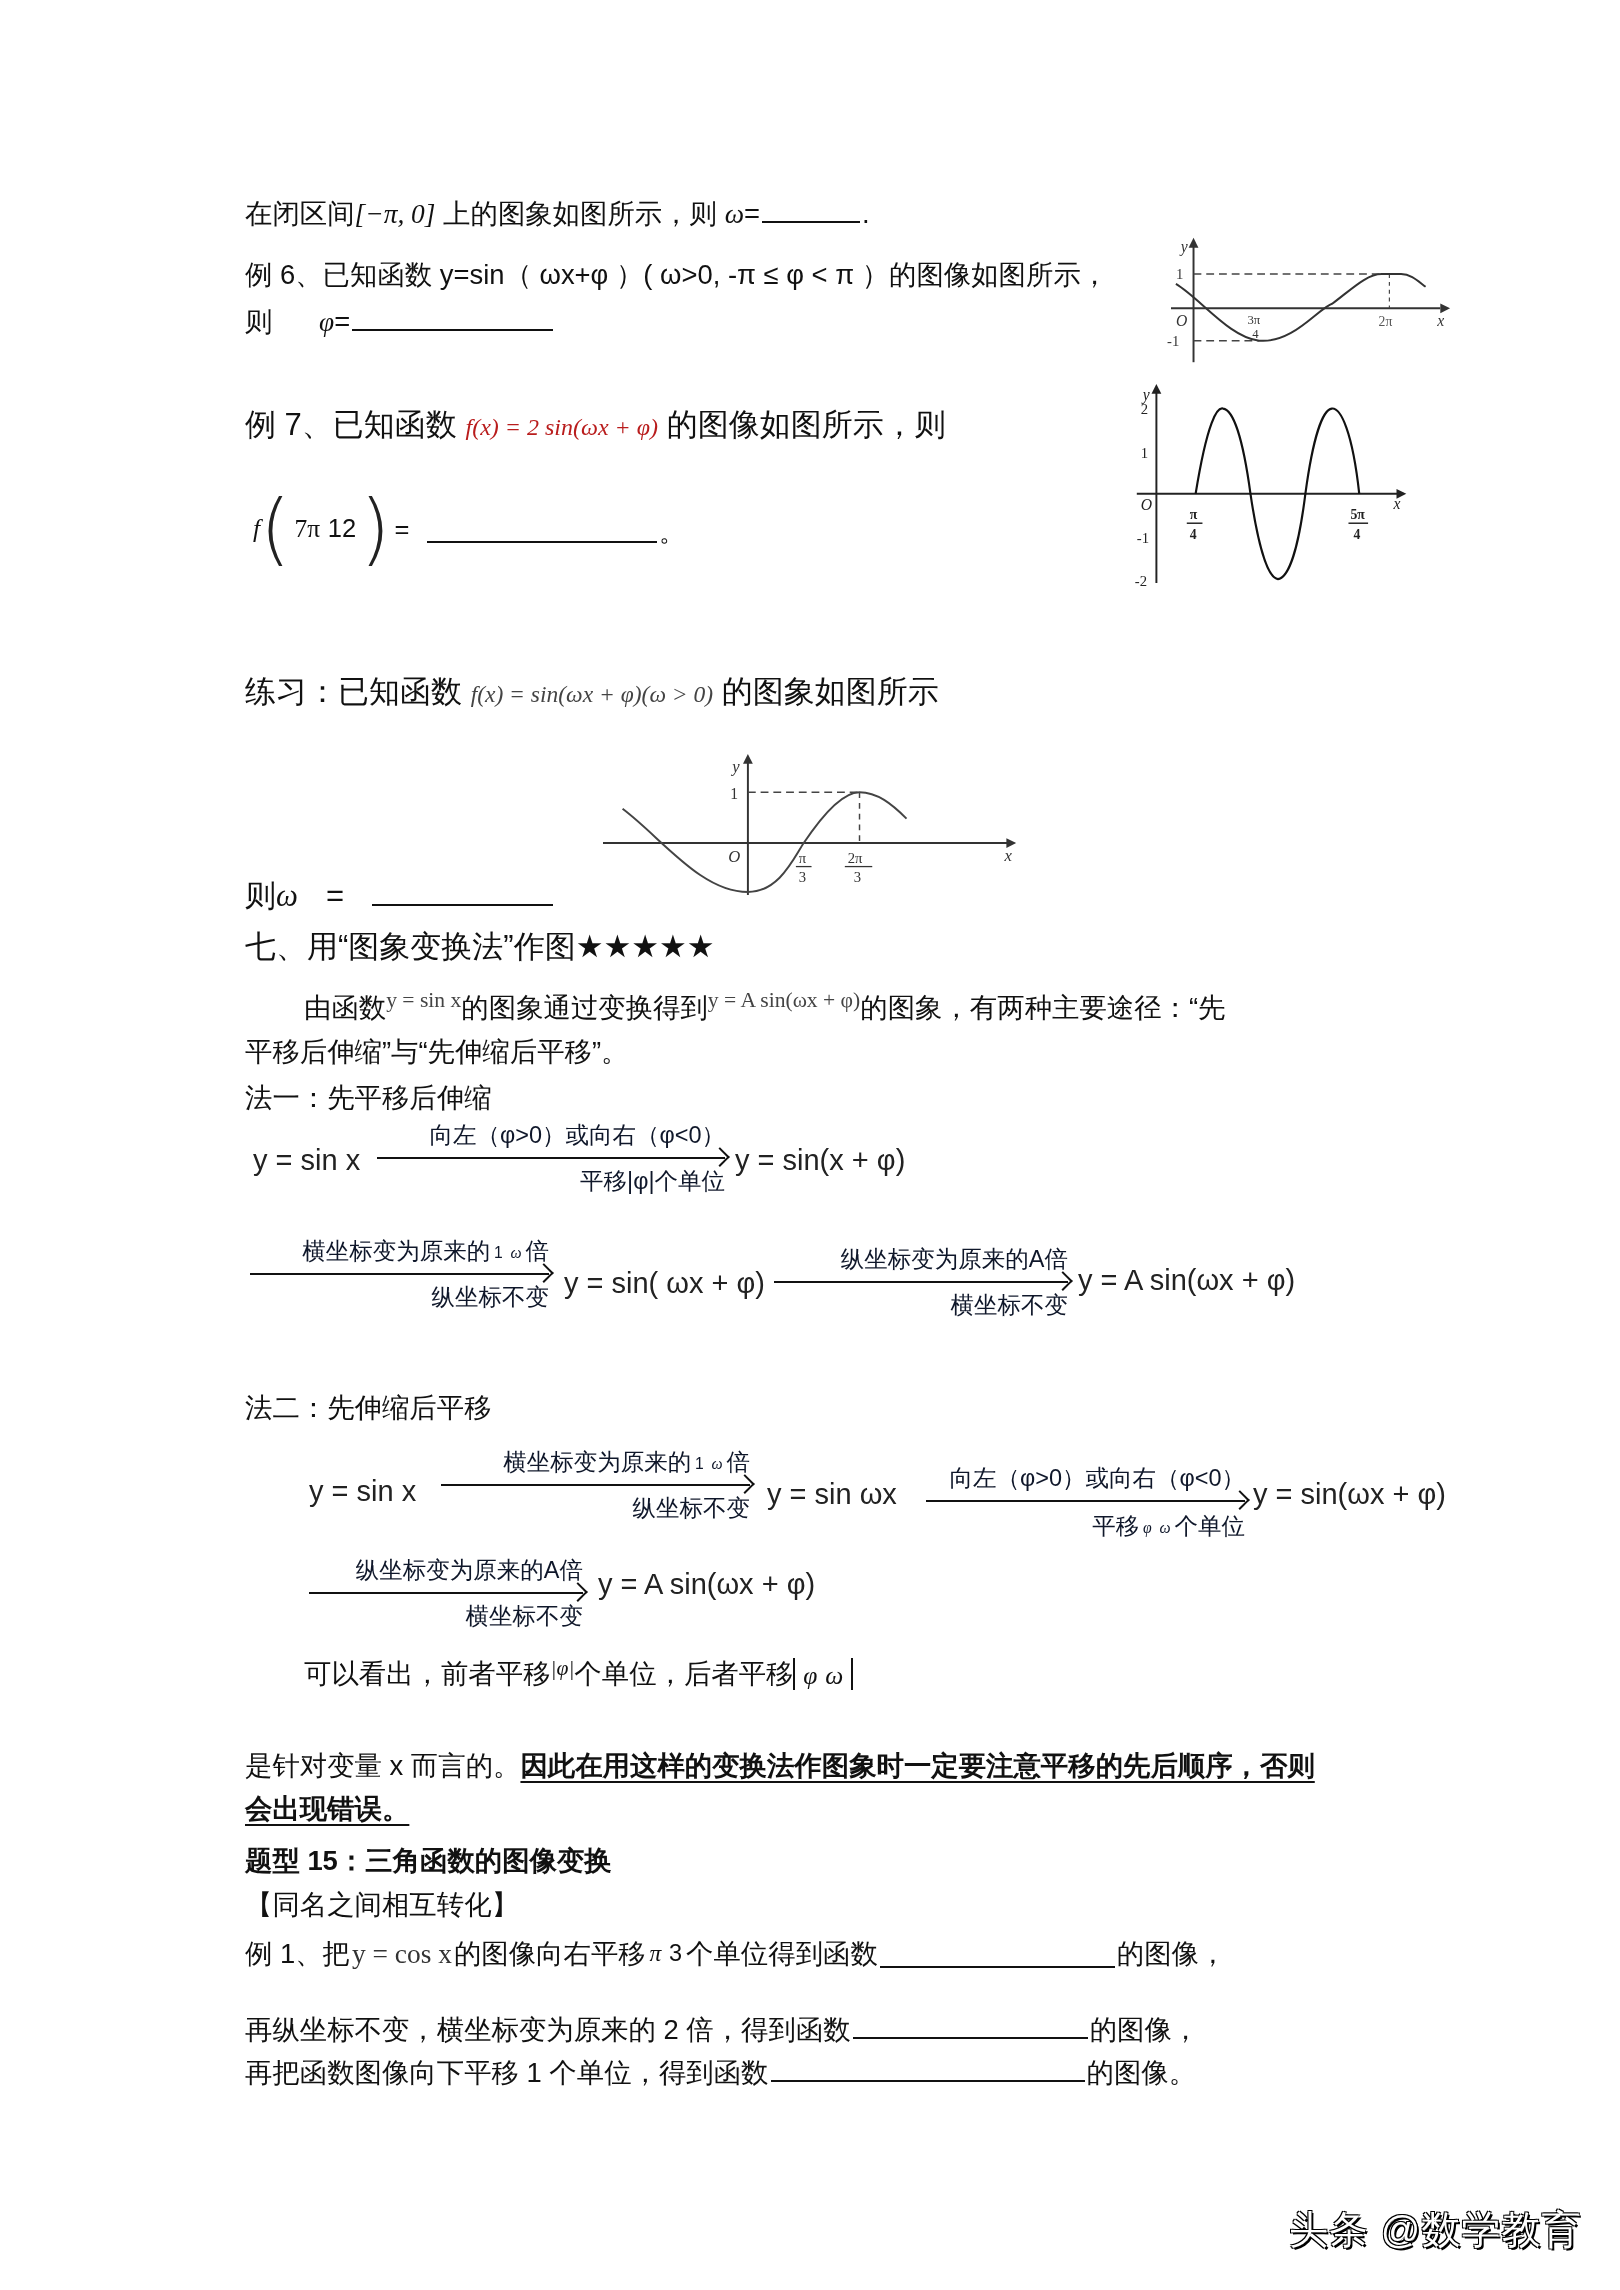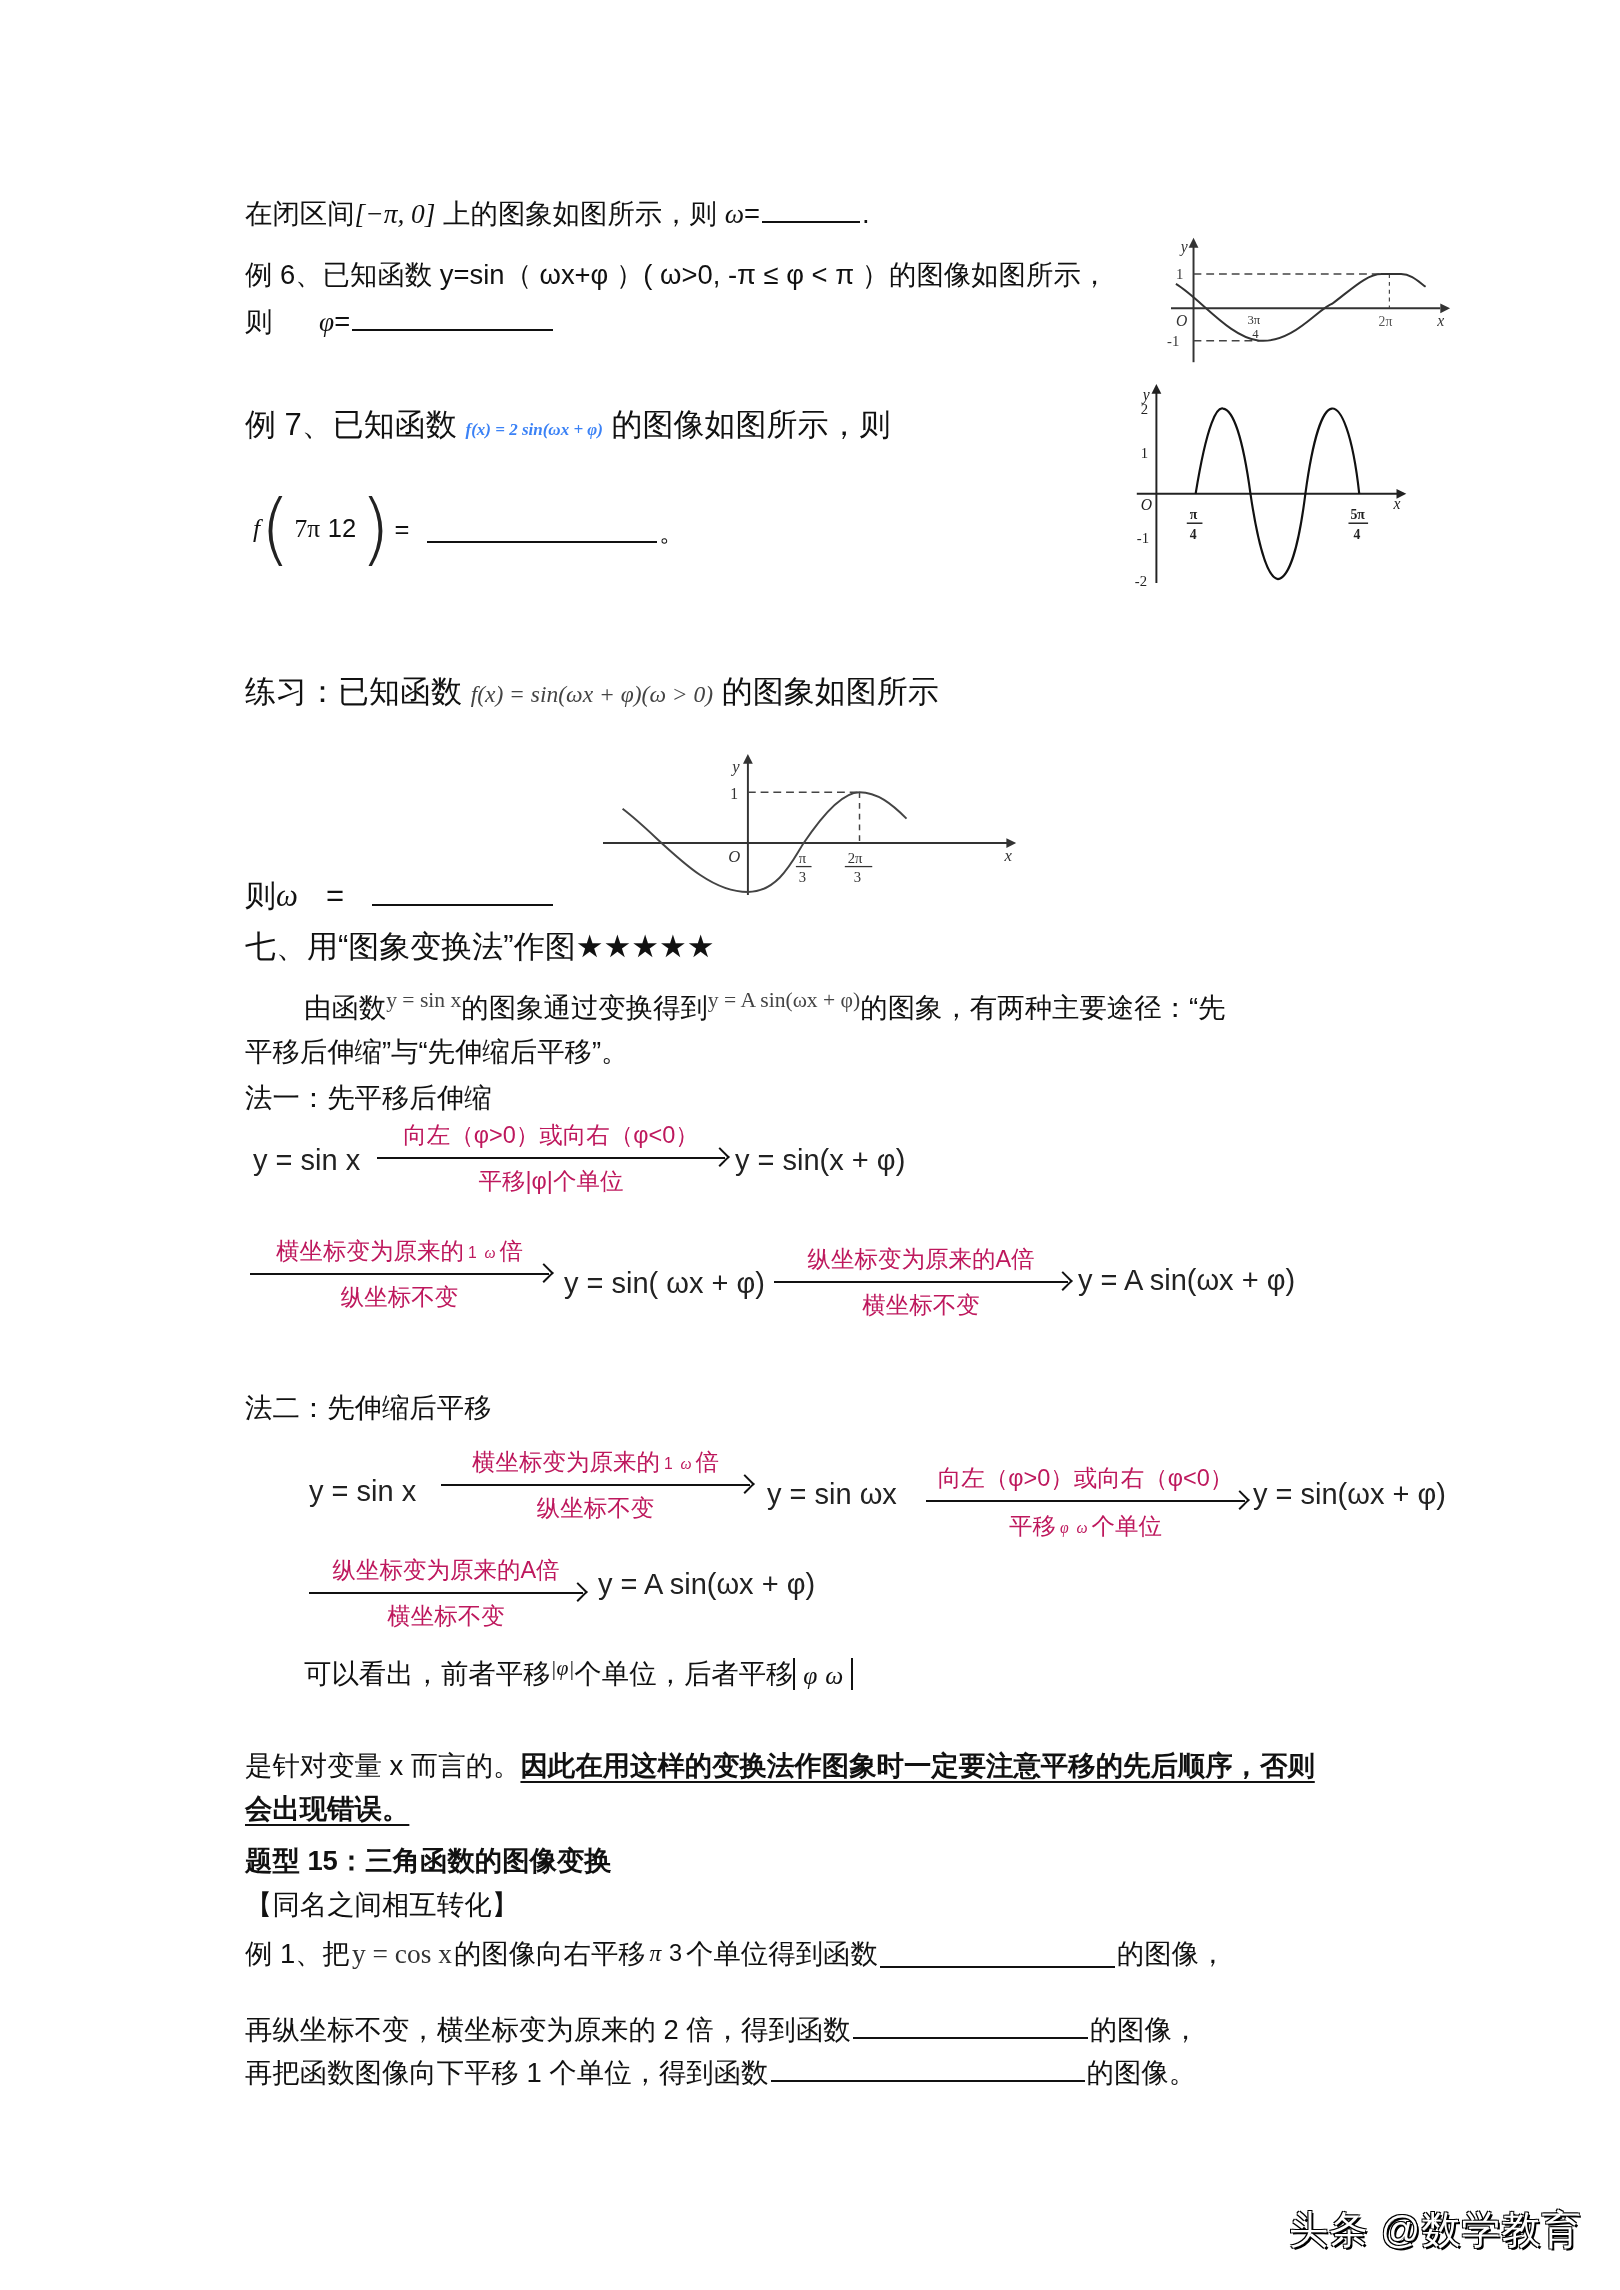--- a/index.html
+++ b/index.html
@@ -7,21 +7,21 @@
          font-family:"Liberation Sans","DejaVu Sans",sans-serif; color:#111; }
   .abs { position:absolute; white-space:nowrap; }
   .t28 { font-size:27.4px;text-align:center; }
   .t32 { font-size:31px; }
   .m { font-family:"Liberation Serif","DejaVu Serif",serif; font-style:italic; }
   .blank { display:inline-block; border-bottom:2px solid #111; vertical-align:baseline; height:3.9px; margin:0 2px; }
   .frac { display:inline-flex; align-items:center; vertical-align:middle; line-height:1; }
   .frac .num { padding:0 3.9px; }
   .frac .bar { border-top:2px solid #111; align-self:stretch; margin:3.9px 0; }
   .paren { font-size:94px; font-weight:100; line-height:1; vertical-align:middle; color:#222; font-family:"DejaVu Sans",sans-serif;}
-  .arrow-block { position:absolute; text-align:center; color:#be185d; }
+  .arrow-block { position:absolute; text-align:right; color:#0f172a; }
   .arrow-block .above, .arrow-block .below { font-size:23.5px; white-space:nowrap; }
   .arrow-line { position:relative; height:2px; background:#111; margin:5.9px 0; }
   .arrow-line::after { content:""; position:absolute; right:-2px; top:-6.9px; width:11.8px; height:11.8px;
      border-top:2px solid #111; border-right:2px solid #111; transform:rotate(45deg); }
   .eq { font-size:29px; font-family:"Liberation Sans",sans-serif; color:#222; }
   .bold-ul { font-weight:bold; text-decoration:underline; text-underline-offset:5.9px; }
   .bold { font-weight:bold; }
   .absbar { display:inline-block; border-left:2px solid #111; border-right:2px solid #111; padding:0 3.9px; vertical-align:middle; }
   svg text { font-family:"Liberation Serif","DejaVu Serif",serif; }
   .watermark { font-size:39px; color:#fff; letter-spacing:1px;
@@ -55,21 +55,21 @@
   <line x1="33" y1="113" x2="100" y2="113" stroke="#444" stroke-width="1.5" stroke-dasharray="8,5"></line>
   <line x1="233" y1="45" x2="233" y2="80" stroke="#444" stroke-width="1.2" stroke-dasharray="4,4"></line>
   <path d="M 15 55 C 40 70, 70 110, 100 113 C 135 116, 160 80, 175 75 C 195 60, 210 45, 225 45 L 245 45 C 255 45, 262 52, 270 58" stroke="#333" stroke-width="2" fill="none"></path>
   <text x="88" y="96" font-size="13" fill="#333">3π</text>
   <text x="93" y="110" font-size="13" fill="#333">4</text>
   <text x="222" y="98" font-size="14" fill="#555">2π</text>
 </svg>
 
 <div class="abs t32" style="left:245px; top:404px;">
   <span>例 7、已知函数</span>
-  <span class="m" style="font-size:17px; color:#3b82f6; font-style:italic;font-weight:bold;">f(x) = 2 sin(ωx + φ)</span>
+  <span class="m" style="font-size:24px; color:#b91c1c; font-style:italic;">f(x) = 2 sin(ωx + φ)</span>
   <span>的图像如图所示，则</span>
 </div>
 <div class="abs" style="left:253px; top:490px; font-size:25.5px; display:flex; align-items:center;">
   <span class="m">f</span>
   <span class="paren" style="font-size:78px;">(</span>
   <span class="frac">
     <span class="num m" style="font-style:normal;">7π</span>
     <span class="bar"></span>
     <span class="num">12</span>
   </span>

